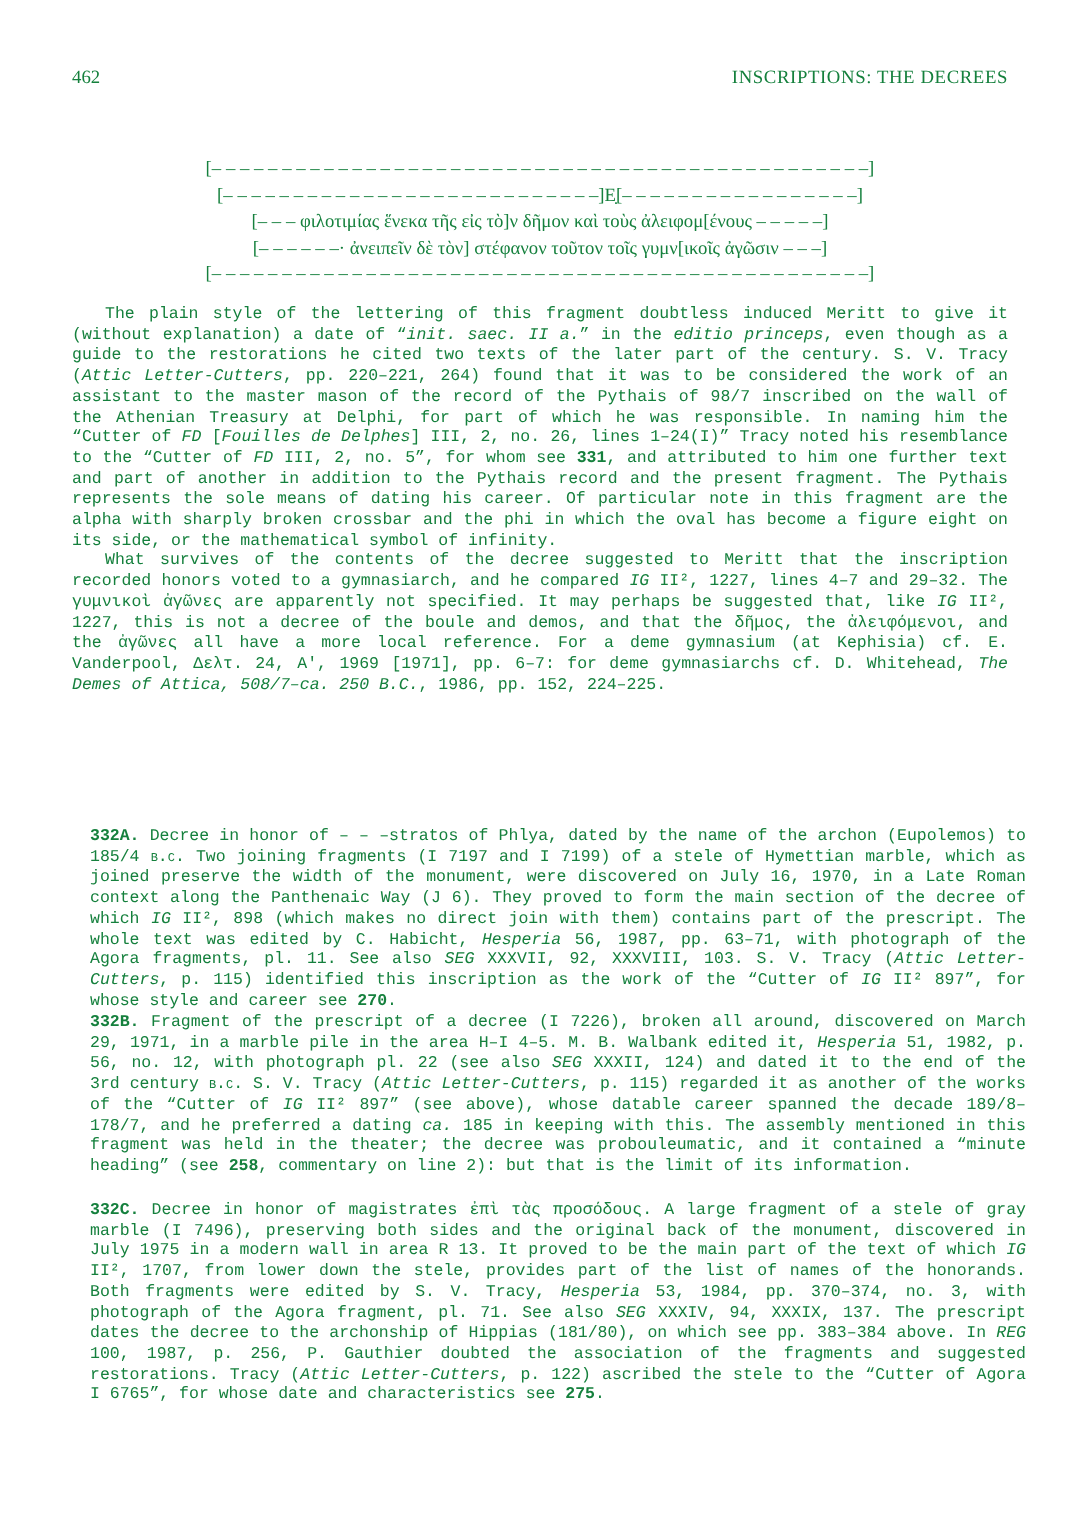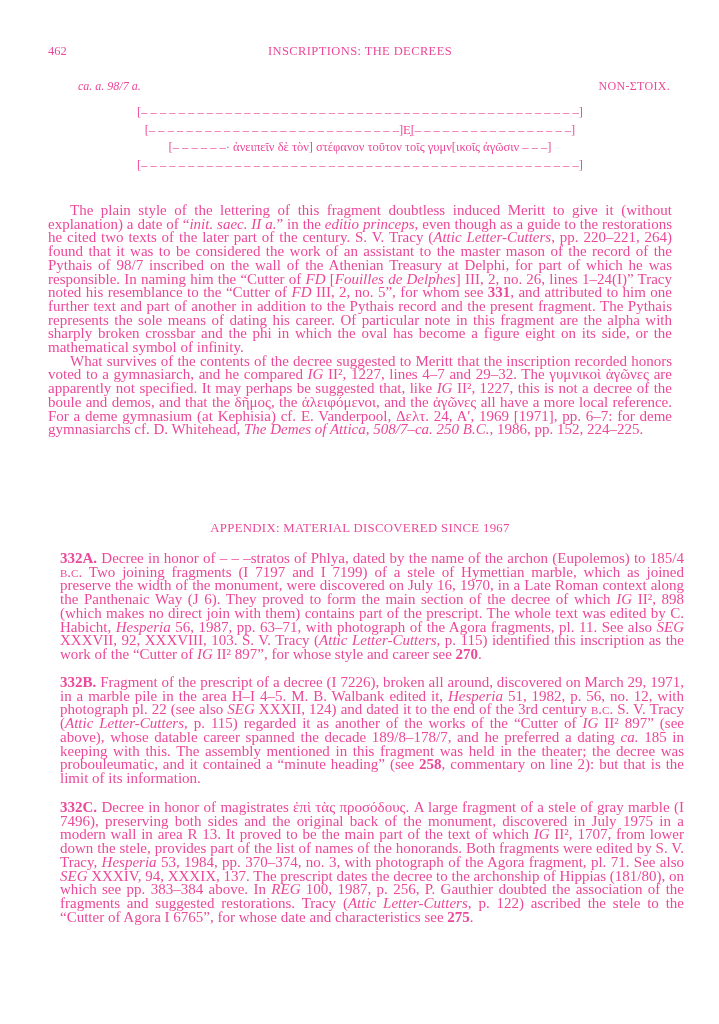--- a/index.html
+++ b/index.html
@@ -2,55 +2,56 @@
 <html><head>
 <meta charset="utf-8">
 <style>
   html, body { margin: 0; padding: 0; background: #ffffff; }
   .page {
     position: relative;
     width: 719px;
     height: 1024px;
     background: #ffffff;
     font-family: "Liberation Serif", "DejaVu Serif", serif;
-    color: #ec4899;
+    color: #15803d;
     overflow: hidden;
   }
   .header-row {
     position: absolute;
     top: 44px; left: 48px; right: 47px;
     height: 16px;
     font-size: 12.5px;
   }
   .page-number { position: absolute; left: 0; top: 0; }
   .running-title {
     position: absolute; left: 0; right: 0; top: 0;
-    text-align: center;
+    text-align: right;
     letter-spacing: 0.4px;
   }
   .meta-row {
     position: absolute;
     top: 79px; left: 48px; right: 49px;
     height: 16px;
     font-size: 12px;
   }
   .date-label { position: absolute; left: 30px; top: 0; font-style: italic; }
   .layout-label { position: absolute; right: 0; top: 0; letter-spacing: 0.3px; }
   .greek-block {
     position: absolute;
     top: 104px; left: 48px; right: 47px;
     text-align: center;
     font-size: 12.5px;
     line-height: 17.5px;
     white-space: nowrap;
   }
   .body-text {
-    font-size: 15px;
+    font-size: 11px;
     line-height: 13.7px;
     text-align: justify;
+    font-family: Liberation Mono, monospace;
   }
   .para-container {
     position: absolute;
     top: 204px; left: 48px; width: 624px;
   }
   .para-container p { margin: 0; text-indent: 22px; }
   .appendix-heading {
     position: absolute;
     top: 521px; left: 48px; width: 624px;
     text-align: center;
@@ -68,36 +69,32 @@
 </head>
 <body>
 
 <div class="page">
 
   <div class="header-row">
     <span class="page-number">462</span>
     <span class="running-title">INSCRIPTIONS: THE DECREES</span>
   </div>
 
-  <div class="meta-row">
-    <span class="date-label">ca. a. 98/7 a.</span>
-    <span class="layout-label">ΝΟΝ-ΣΤΟΙΧ.</span>
-  </div>
 
   <div class="greek-block">
     <div class="greek-line">[– – – – – – – – – – – – – – – – – – – – – – – – – – – – – – – – – – – – – – – – – – – – – – –]</div>
     <div class="greek-line">[– – – – – – – – – – – – – – – – – – – – – – – – – – –]Ε̣[– – – – – – – – – – – – – – – – –]</div>
+    <div class="greek-line">[– – – φιλοτιμίας ἕνεκα τῆς εἰς τὸ]ν δῆμον καὶ τοὺς ἀλειφομ[ένους – – – – –]</div>
     <div class="greek-line">[– – – – – –· ἀνειπεῖν δὲ τὸν] στέφανον τοῦτον τοῖς γυμν[ικοῖς ἀγῶσιν – – –]</div>
     <div class="greek-line">[– – – – – – – – – – – – – – – – – – – – – – – – – – – – – – – – – – – – – – – – – – – – – – –]</div>
   </div>
 
   <div class="para-container body-text">
     <p><span>The plain style of the lettering of this fragment doubtless induced Meritt to give it (without explanation) a date of “</span><span class="i">init. saec. II a.</span><span>” in the </span><span class="i">editio princeps</span><span>, even though as a guide to the restorations he cited two texts of the later part of the century. S. V. Tracy (</span><span class="i">Attic Letter-Cutters</span><span>, pp. 220–221, 264) found that it was to be considered the work of an assistant to the master mason of the record of the Pythais of 98/7 inscribed on the wall of the Athenian Treasury at Delphi, for part of which he was responsible. In naming him the “Cutter of </span><span class="i">FD</span><span> [</span><span class="i">Fouilles de Delphes</span><span>] III, 2, no. 26, lines 1–24(I)” Tracy noted his resemblance to the “Cutter of </span><span class="i">FD</span><span> III, 2, no. 5”, for whom see </span><span class="b">331</span><span>, and attributed to him one further text and part of another in addition to the Pythais record and the present fragment. The Pythais represents the sole means of dating his career. Of particular note in this fragment are the alpha with sharply broken crossbar and the phi in which the oval has become a figure eight on its side, or the mathematical symbol of infinity.</span></p>
     <p><span>What survives of the contents of the decree suggested to Meritt that the inscription recorded honors voted to a gymnasiarch, and he compared </span><span class="i">IG</span><span> II², 1227, lines 4–7 and 29–32. The γυμνικοὶ ἀγῶνες are apparently not specified. It may perhaps be suggested that, like </span><span class="i">IG</span><span> II², 1227, this is not a decree of the boule and demos, and that the δῆμος, the ἀλειφόμενοι, and the ἀγῶνες all have a more local reference. For a deme gymnasium (at Kephisia) cf. E. Vanderpool, Δελτ. 24, Α′, 1969 [1971], pp. 6–7: for deme gymnasiarchs cf. D. Whitehead, </span><span class="i">The Demes of Attica, 508/7–ca. 250 B.C.</span><span>, 1986, pp. 152, 224–225.</span></p>
   </div>
 
-  <div class="appendix-heading">APPENDIX: MATERIAL DISCOVERED SINCE 1967</div>
 
   <p class="entry entry-a body-text"><span class="b">332A.</span><span> Decree in honor of – – –stratos of Phlya, dated by the name of the archon (Eupolemos) to 185/4 </span><span class="sc">b.c.</span><span> Two joining fragments (I 7197 and I 7199) of a stele of Hymettian marble, which as joined preserve the width of the monument, were discovered on July 16, 1970, in a Late Roman context along the Panthenaic Way (J 6). They proved to form the main section of the decree of which </span><span class="i">IG</span><span> II², 898 (which makes no direct join with them) contains part of the prescript. The whole text was edited by C. Habicht, </span><span class="i">Hesperia</span><span> 56, 1987, pp. 63–71, with photograph of the Agora fragments, pl. 11. See also </span><span class="i">SEG</span><span> XXXVII, 92, XXXVIII, 103. S. V. Tracy (</span><span class="i">Attic Letter-Cutters</span><span>, p. 115) identified this inscription as the work of the “Cutter of </span><span class="i">IG</span><span> II² 897”, for whose style and career see </span><span class="b">270</span><span>.</span></p>
   <p class="entry entry-b body-text"><span class="b">332B.</span><span> Fragment of the prescript of a decree (I 7226), broken all around, discovered on March 29, 1971, in a marble pile in the area H–I 4–5. M. B. Walbank edited it, </span><span class="i">Hesperia</span><span> 51, 1982, p. 56, no. 12, with photograph pl. 22 (see also </span><span class="i">SEG</span><span> XXXII, 124) and dated it to the end of the 3rd century </span><span class="sc">b.c.</span><span> S. V. Tracy (</span><span class="i">Attic Letter-Cutters</span><span>, p. 115) regarded it as another of the works of the “Cutter of </span><span class="i">IG</span><span> II² 897” (see above), whose datable career spanned the decade 189/8–178/7, and he preferred a dating </span><span class="i">ca.</span><span> 185 in keeping with this. The assembly mentioned in this fragment was held in the theater; the decree was probouleumatic, and it contained a “minute heading” (see </span><span class="b">258</span><span>, commentary on line 2): but that is the limit of its information.</span></p>
   <p class="entry entry-c body-text"><span class="b">332C.</span><span> Decree in honor of magistrates ἐπὶ τὰς προσόδους. A large fragment of a stele of gray marble (I 7496), preserving both sides and the original back of the monument, discovered in July 1975 in a modern wall in area R 13. It proved to be the main part of the text of which </span><span class="i">IG</span><span> II², 1707, from lower down the stele, provides part of the list of names of the honorands. Both fragments were edited by S. V. Tracy, </span><span class="i">Hesperia</span><span> 53, 1984, pp. 370–374, no. 3, with photograph of the Agora fragment, pl. 71. See also </span><span class="i">SEG</span><span> XXXIV, 94, XXXIX, 137. The prescript dates the decree to the archonship of Hippias (181/80), on which see pp. 383–384 above. In </span><span class="i">REG</span><span> 100, 1987, p. 256, P. Gauthier doubted the association of the fragments and suggested restorations. Tracy (</span><span class="i">Attic Letter-Cutters</span><span>, p. 122) ascribed the stele to the “Cutter of Agora I 6765”, for whose date and characteristics see </span><span class="b">275</span><span>.</span></p>
 
 </div>
 
 </body></html>

